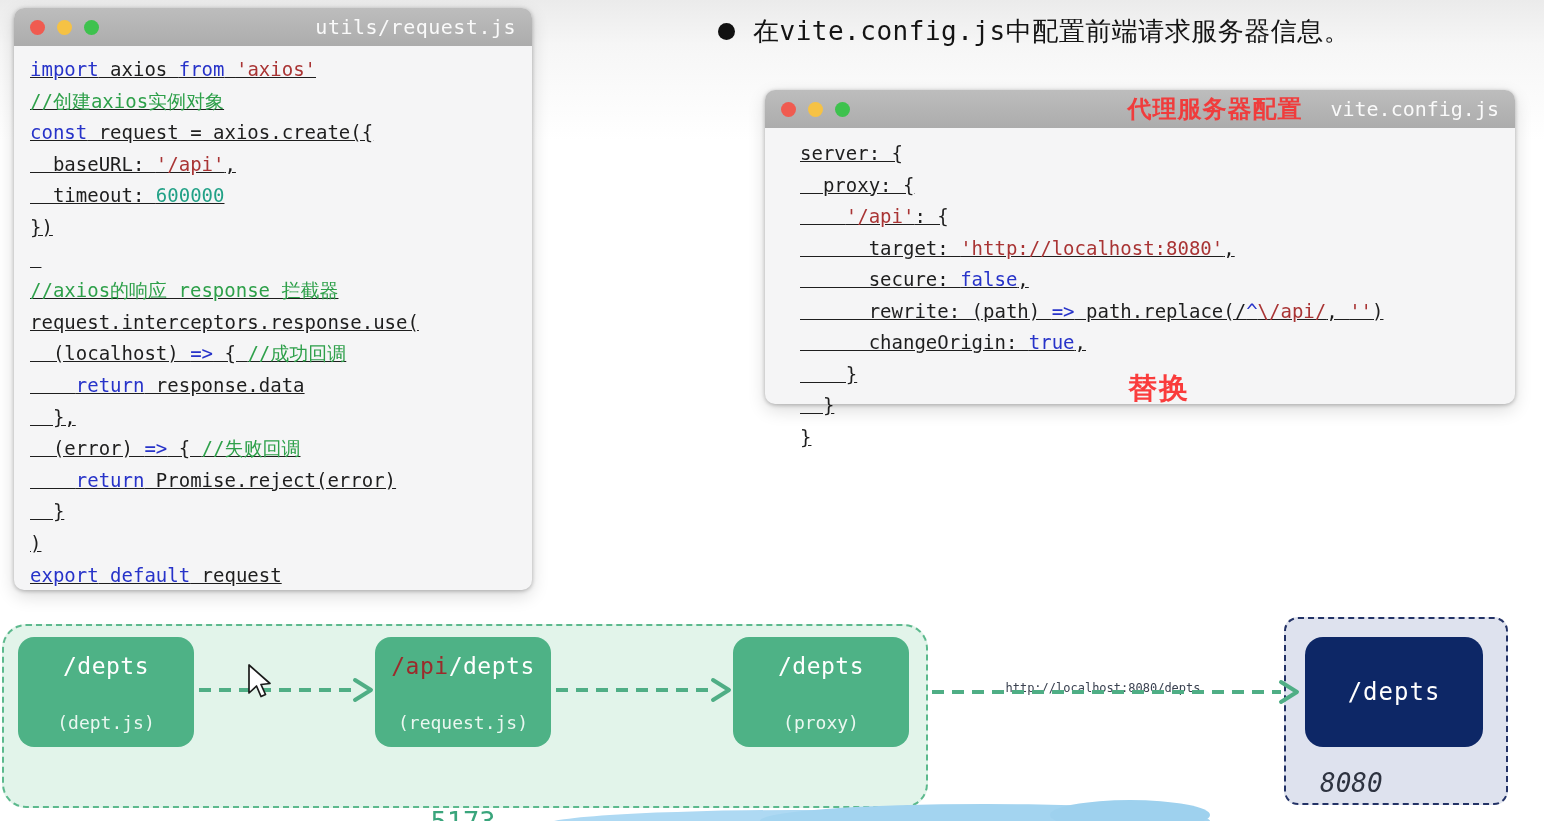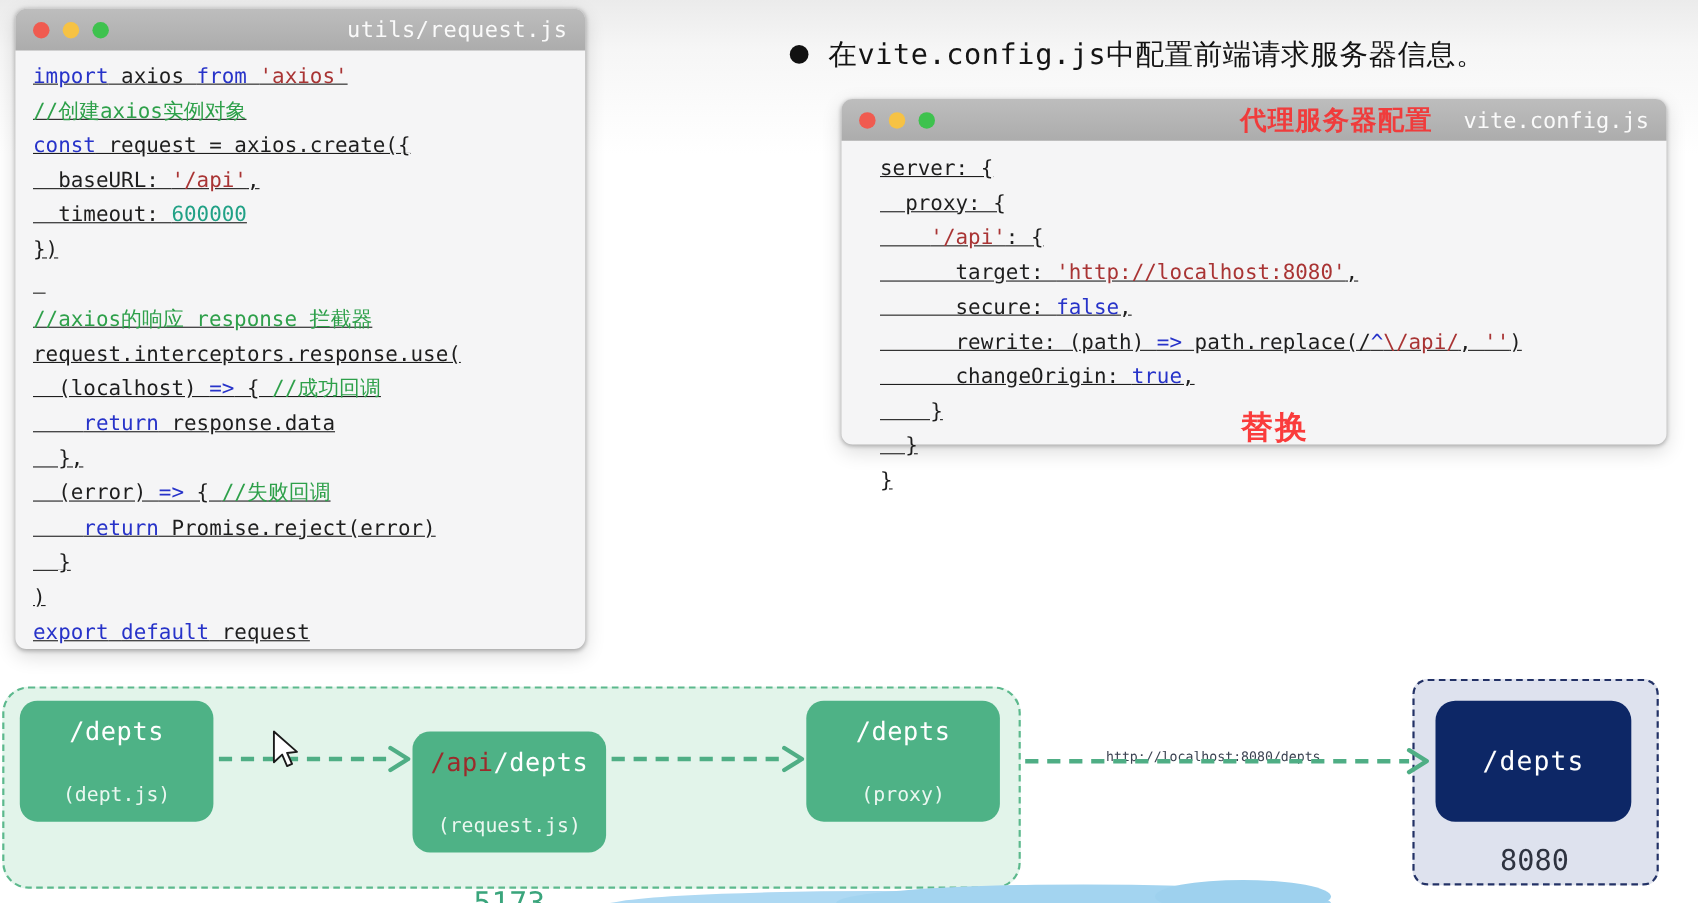--- a/index.html
+++ b/index.html
@@ -33,42 +33,42 @@
   .seg-w{color:#ffffff;}
 
   .left-window{left:14px;top:8px;width:518px;height:582px;}
   .right-window{left:765px;top:90px;width:750px;height:314px;}
   .right-window .code-area{padding:10px 0 0 35px;line-height:31.5px;}
 
   .annotation-red{position:absolute;left:1128px;top:369px;color:#fa3c3c;
                   font-size:29px;font-weight:bold;letter-spacing:2px;}
 
   
-  .bullet-row{position:absolute;left:718px;top:32px;display:flex;align-items:center;}
+  .bullet-row{position:absolute;left:718px;top:14px;display:flex;align-items:center;}
   .bullet-dot{width:17px;height:17px;border-radius:50%;background:#111;margin-right:18px;flex:none;}
   .bullet-text{font-size:26px;color:#141414;letter-spacing:.5px;}
 
   
   .front-container{position:absolute;left:2px;top:624px;width:926px;height:184px;
                    background:#e2f4ea;border:2px dashed #5cb98d;border-radius:24px;box-sizing:border-box;}
   .back-container{position:absolute;left:1284px;top:617px;width:224px;height:188px;
                   background:#dee2ee;border:2px dashed #233266;border-radius:14px;box-sizing:border-box;}
   .gnode{position:absolute;top:637px;width:176px;height:110px;border-radius:16px;
          background:#4eb286;display:flex;flex-direction:column;align-items:center;
          justify-content:space-between;padding:16px 0 14px;box-sizing:border-box;}
   .gnode .main{font-size:23px;color:#fff;letter-spacing:.5px;}
   .gnode .sub{font-size:18px;color:#eaf7f0;text-align:right;}
-  .node1{left:18px;} .node2{left:375px;margin-top:28px;} .node3{left:733px;}
+  .node1{left:18px;} .node2{left:375px;} .node3{left:733px;}
   .nnode{position:absolute;left:1305px;top:637px;width:178px;height:110px;border-radius:18px;
          background:#0d2766;display:flex;align-items:center;justify-content:center;}
   .nnode .main{font-size:24px;color:#fff;letter-spacing:1px;}
   .port-front{position:absolute;left:398px;top:778px;width:130px;text-align:center;
               color:#3aa57c;font-size:27px;margin-top:28px;}
-  .port-back{position:absolute;left:1320px;top:768px;width:150px;text-align:center;
-             color:#2e3340;font-size:26px;}
+  .port-back{position:absolute;left:1320px;top:768px;width:150px;
+             color:#2e3340;font-size:26px;font-style:italic;}
   .url-label{position:absolute;left:930px;top:681px;width:346px;text-align:center;
              color:#3a4150;font-size:12px;white-space:nowrap;}
 
   .overlay{position:absolute;left:0;top:0;pointer-events:none;}
   .dash-line{fill:none;stroke-width:4;stroke-dasharray:12 8;}
   .arrow-head{fill:none;stroke-width:4;stroke-linecap:round;stroke-linejoin:round;}
 
   
   .blob{position:absolute;background:#aed9f3;border-radius:50%;}
   .blob.b1{left:545px;top:810px;width:500px;height:30px;}

